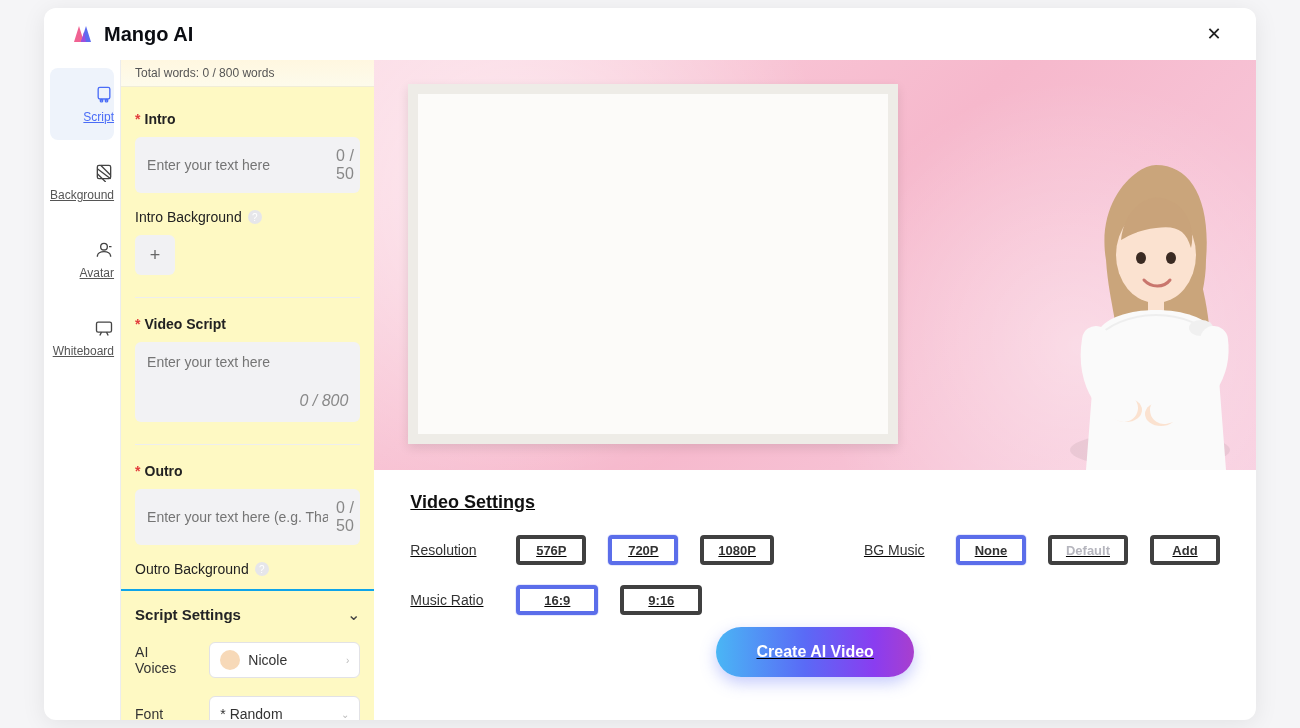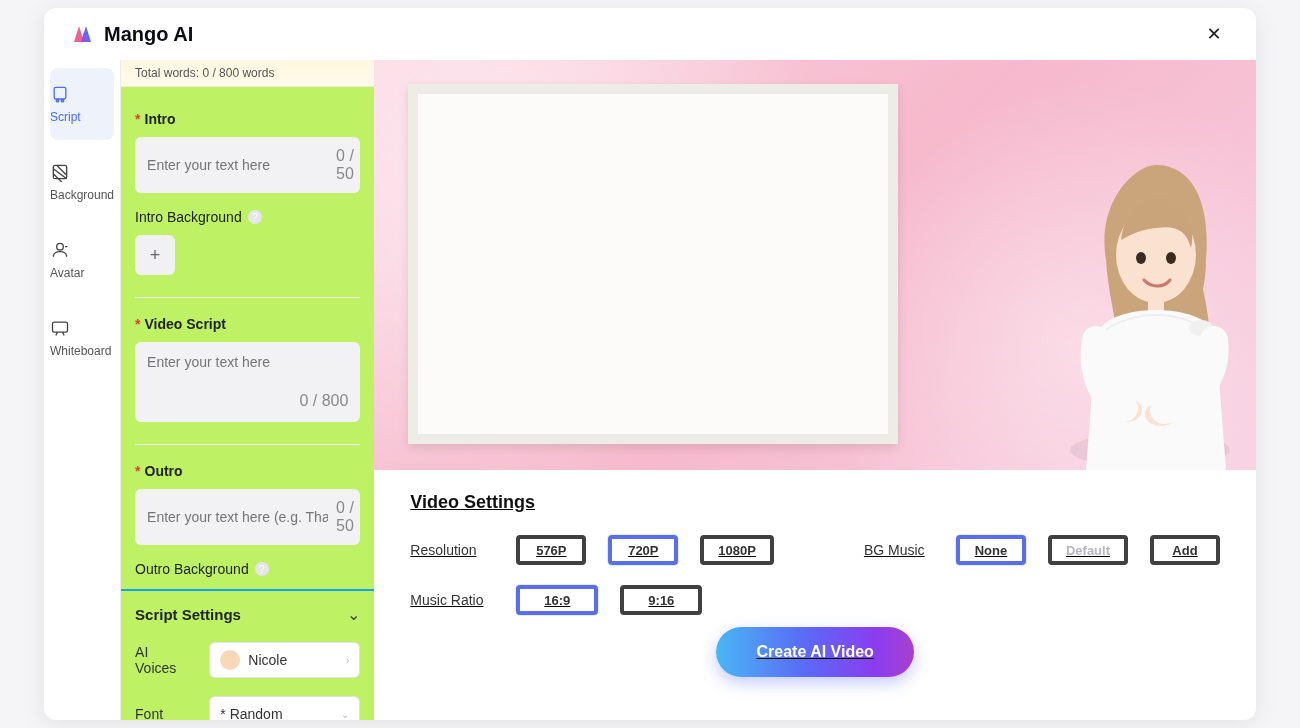--- a/index.html
+++ b/index.html
@@ -37,34 +37,35 @@
 .modal-body { flex: 1; display: flex; min-height: 0; }
 .sidebar {
   width: 82px;
   border-right: 1px solid #ececef;
   display: flex; flex-direction: column;
   padding-top: 8px;
 }
 .sidebar-item {
   height: 72px;
   display: flex; flex-direction: column;
-  align-items: flex-start; justify-content: center;
+  align-items: flex-end; justify-content: center;
   gap: 6px;
   cursor: pointer;
   color: #555;
   font-size: 12px;
   border-radius: 8px;
   margin: 0 6px 6px 6px;
+  text-decoration: underline;
 }
 .sidebar-item.active { background: #eef3fb; color: #4a6cf7; }
 .sidebar-icon { width: 20px; height: 20px; display: flex; align-items: center; justify-content: center; }
 .form-panel {
   width: 404px;
   overflow-y: auto;
-  background: #bef264;
+  background: #fef9c3;
   display: flex; flex-direction: column; justify-content: space-between;
 }
 .word-bar {
   background: linear-gradient(#fff7e0,#fdfbec);
   padding: 6px 14px;
   font-size: 12px;
   color: #555;
   border-bottom: 1px solid #f0edd8;
 }
 .form-inner { padding: 10px 14px 0 14px; }
@@ -84,21 +85,21 @@
   display: flex; align-items: center; justify-content: space-between;
 }
 .input-wrap input, .input-wrap textarea {
   flex: 1;
   background: transparent; border: none; outline: none;
   font-size: 14px; color: #333;
 }
 .input-wrap textarea { resize: none; height: 86px; }
 .counter { font-size: 16px; color: #888; margin-left: 8px; }
 .input-wrap.tall { flex-direction: column; align-items: stretch; padding: 12px; }
-.input-wrap.tall .counter { align-self: flex-end; margin-top: 6px; }
+.input-wrap.tall .counter { align-self: flex-end; margin-top: 6px; font-style: italic; }
 .add-tile {
   width: 40px; height: 40px;
   background: #f1f1f3; border-radius: 6px;
   display: flex; align-items: center; justify-content: center;
   font-size: 18px; color: #666; cursor: pointer; border: none;
 }
 .hr { height: 1px; background: #eee; margin: 22px 0 0 0; }
 .section-settings {
   margin-top: 12px;
   border-top: 2px solid #0ea5e9;

